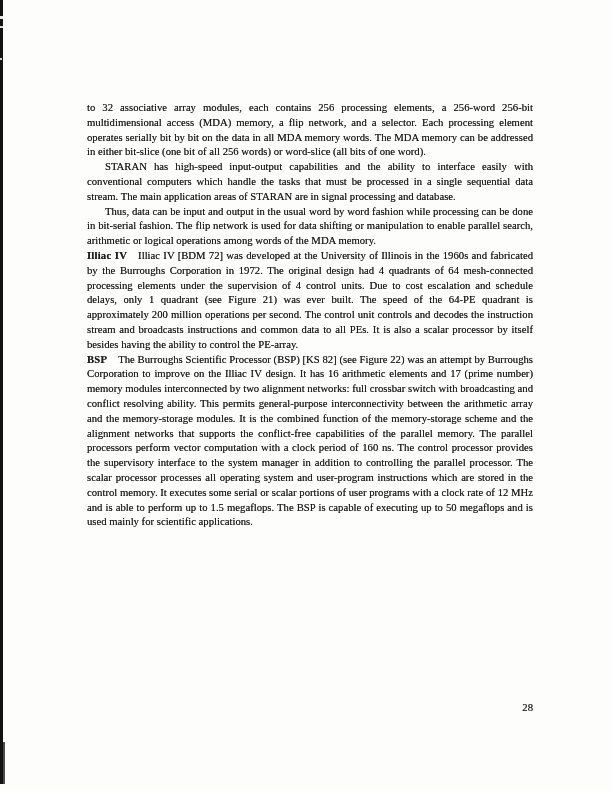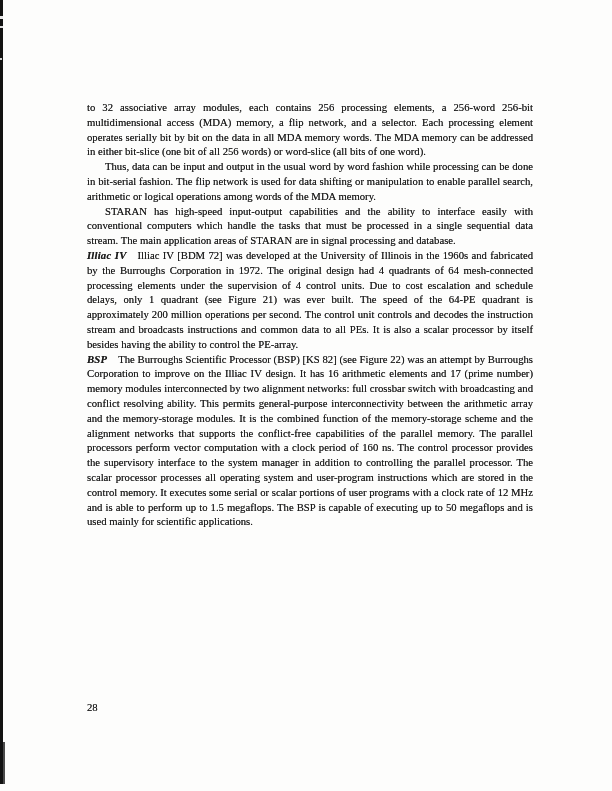--- a/index.html
+++ b/index.html
@@ -37,50 +37,49 @@
   }
   .text-col p { margin: 0; }
   .p-gap   { margin-top: 5px; }
   .indent  { text-indent: 18px; }
   .section-gap     { margin-top: 14px; }
   .section-gap-lg  { margin-top: 16px; }
   .runin {
     font-weight: bold;
     margin-right: 11px;
     letter-spacing: 0.2px;
-    font-style: italic;
   }
   .page-num {
     position: absolute;
     top: 701px;
     left: 87px;
     width: 446px;
-    text-align: left;
+    text-align: right;
     font-size: 10.7px;
     text-shadow: 0 0 0.4px rgba(25,25,25,0.75);
   }
 </style>
 </head>
 <body>
 
 <div class="sheet">
 
   <div class="scan-edge-gray"></div>
   <div class="scan-edge"></div>
   <div class="scan-speck-1"></div>
   <div class="scan-speck-2"></div>
   <div class="scan-speck-3"></div>
 
   <div class="text-col">
 
     <p>to 32 associative array modules, each contains 256 processing elements, a 256-word 256-bit multidimensional access (MDA) memory, a flip network, and a selector. Each processing element operates serially bit by bit on the data in all MDA memory words. The MDA memory can be addressed in either bit-slice (one bit of all 256 words) or word-slice (all bits of one word).</p>
 
+    <p class="p-gap indent">STARAN has high-speed input-output capabilities and the ability to interface easily with conventional computers which handle the tasks that must be processed in a single sequential data stream. The main application areas of STARAN are in signal processing and database.</p>
+
     <p class="p-gap indent">Thus, data can be input and output in the usual word by word fashion while processing can be done in bit-serial fashion. The flip network is used for data shifting or manipulation to enable parallel search, arithmetic or logical operations among words of the MDA memory.</p>
-
-    <p class="p-gap indent">STARAN has high-speed input-output capabilities and the ability to interface easily with conventional computers which handle the tasks that must be processed in a single sequential data stream. The main application areas of STARAN are in signal processing and database.</p>
 
     <p class="section-gap"><span class="runin">Illiac IV</span><span>Illiac IV [BDM 72] was developed at the University of Illinois in the 1960s and fabricated by the Burroughs Corporation in 1972. The original design had 4 quadrants of 64 mesh-connected processing elements under the supervision of 4 control units. Due to cost escalation and schedule delays, only 1 quadrant (see Figure 21) was ever built. The speed of the 64-PE quadrant is approximately 200 million operations per second. The control unit controls and decodes the instruction stream and broadcasts instructions and common data to all PEs. It is also a scalar processor by itself besides having the ability to control the PE-array.</span></p>
 
 
     <p class="section-gap-lg"><span class="runin">BSP</span><span>The Burroughs Scientific Processor (BSP) [KS 82] (see Figure 22) was an attempt by Burroughs Corporation to improve on the Illiac IV design. It has 16 arithmetic elements and 17 (prime number) memory modules interconnected by two alignment networks: full crossbar switch with broadcasting and conflict resolving ability. This permits general-purpose interconnectivity between the arithmetic array and the memory-storage modules. It is the combined function of the memory-storage scheme and the alignment networks that supports the conflict-free capabilities of the parallel memory. The parallel processors perform vector computation with a clock period of 160 ns. The control processor provides the supervisory interface to the system manager in addition to controlling the parallel processor. The scalar processor processes all operating system and user-program instructions which are stored in the control memory. It executes some serial or scalar portions of user programs with a clock rate of 12 MHz and is able to perform up to 1.5 megaflops. The BSP is capable of executing up to 50 megaflops and is used mainly for scientific applications.</span></p>
 
   </div>
 
   <div class="page-num">28</div>
 

